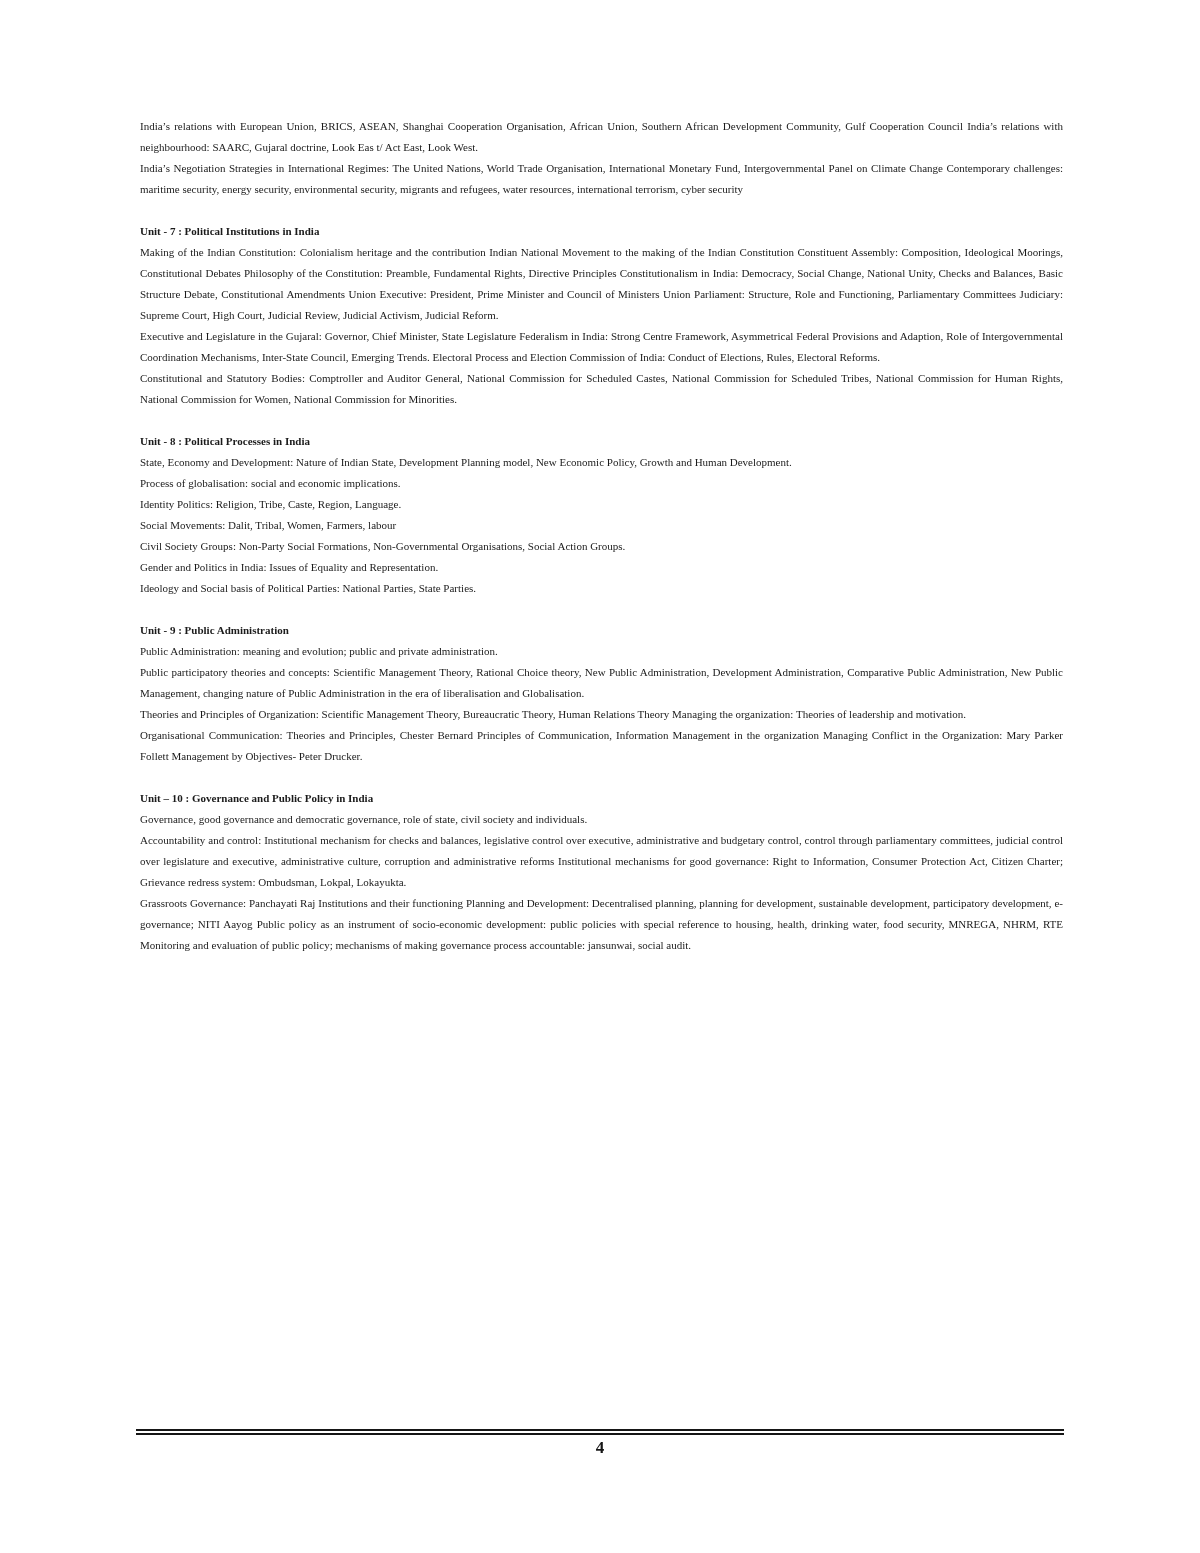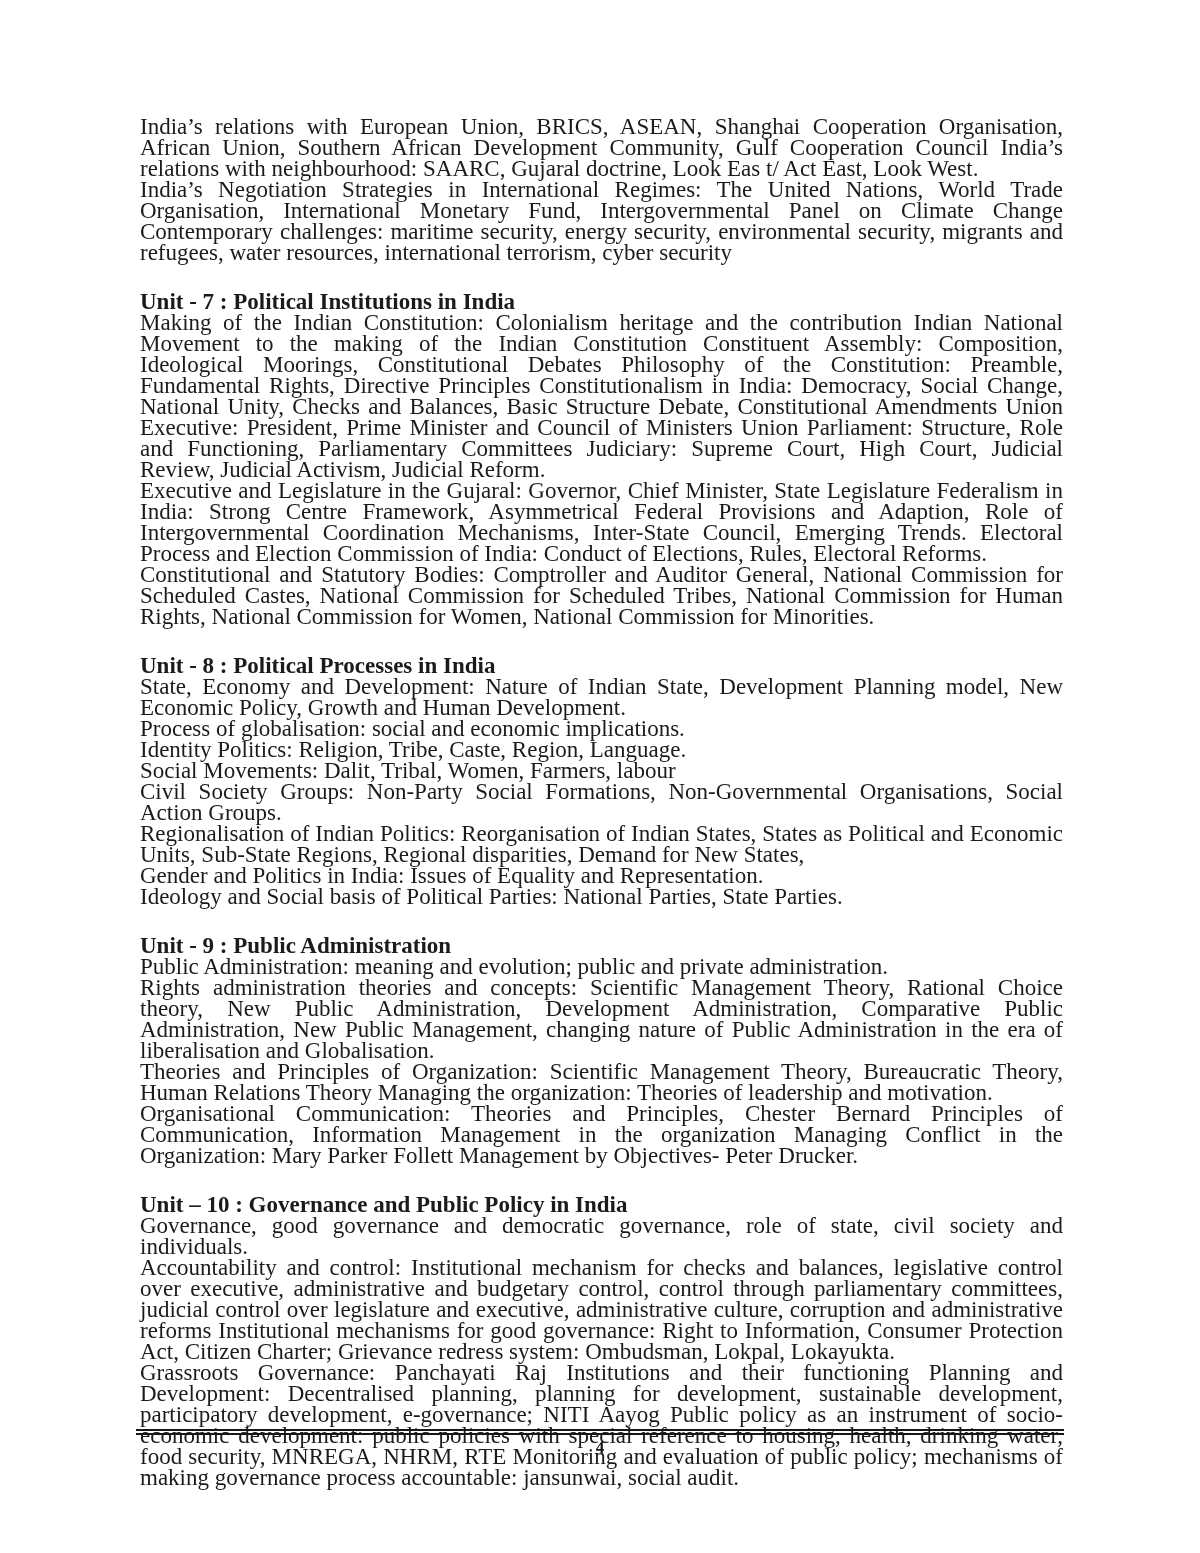--- a/index.html
+++ b/index.html
@@ -17,29 +17,29 @@
     overflow: hidden;
   }
   .doc {
     position: absolute;
     left: 140px;
     top: 116px;
     width: 923px;
   }
   .para {
     margin: 0;
-    font-size: 23px;
+    font-size: 11px;
     line-height: 21px;
     text-align: justify;
   }
   .heading {
     font-weight: bold;
     text-align: left;
   }
-  .block { margin-top: 28px; }
+  .block { margin-top: 21px; }
   .block:first-child { margin-top: 0; }
   .para b { font-weight: normal; }
   .footer {
     position: absolute;
     left: 136px;
     width: 928px;
     top: 1429px;
   }
   .footer-rule {
     height: 6px;
@@ -70,28 +70,27 @@
         <p class="para"><b>Executive and Legislature in the Gujaral:</b> Governor, Chief Minister, State Legislature Federalism in India: Strong Centre Framework, Asymmetrical Federal Provisions and Adaption, Role of Intergovernmental Coordination Mechanisms, Inter-State Council, Emerging Trends. Electoral Process and Election Commission of India: Conduct of Elections, Rules, Electoral Reforms.</p>
         <p class="para"><b>Constitutional and Statutory Bodies:</b> Comptroller and Auditor General, National Commission for Scheduled Castes, National Commission for Scheduled Tribes, National Commission for Human Rights, National Commission for Women, National Commission for Minorities.</p>
       </div>
       <div class="block">
         <p class="para heading">Unit - 8 : Political Processes in India</p>
         <p class="para">State, Economy and Development: Nature of Indian State, Development Planning model, New Economic Policy, Growth and Human Development.</p>
         <p class="para"><b>Process of globalisation:</b> social and economic implications.</p>
         <p class="para"><b>Identity Politics:</b> Religion, Tribe, Caste, Region, Language.</p>
         <p class="para"><b>Social Movements:</b> Dalit, Tribal, Women, Farmers, labour</p>
         <p class="para"><b>Civil Society Groups:</b> Non-Party Social Formations, Non-Governmental Organisations, Social Action Groups.</p>
-        <p class="para"><b>Regionalisation of Indian Politics:</b> Reorganisation of Indian States, States as Political and Economic Units, Sub-State Regions, Regional disparities, Demand for New States,</p>
         <p class="para"><b>Gender and Politics in India:</b> Issues of Equality and Representation.</p>
         <p class="para"><b>Ideology and Social basis of Political Parties:</b> National Parties, State Parties.</p>
       </div>
       <div class="block">
         <p class="para heading">Unit - 9 : Public Administration</p>
         <p class="para"><b>Public Administration:</b> meaning and evolution; public and private administration.</p>
-        <p class="para"><b>Rights administration theories and concepts:</b> Scientific Management Theory, Rational Choice theory, New Public Administration, Development Administration, Comparative Public Administration, New Public Management, changing nature of Public Administration in the era of liberalisation and Globalisation.</p>
+        <p class="para"><b>Public participatory theories and concepts:</b> Scientific Management Theory, Rational Choice theory, New Public Administration, Development Administration, Comparative Public Administration, New Public Management, changing nature of Public Administration in the era of liberalisation and Globalisation.</p>
         <p class="para"><b>Theories and Principles of Organization:</b> Scientific Management Theory, Bureaucratic Theory, Human Relations Theory Managing the organization: Theories of leadership and motivation.</p>
         <p class="para"><b>Organisational Communication:</b> Theories and Principles, Chester Bernard Principles of Communication, Information Management in the organization Managing Conflict in the Organization: Mary Parker Follett Management by Objectives- Peter Drucker.</p>
       </div>
       <div class="block">
         <p class="para heading">Unit – 10 : Governance and Public Policy in India</p>
         <p class="para">Governance, good governance and democratic governance, role of state, civil society and individuals.</p>
         <p class="para"><b>Accountability and control:</b> Institutional mechanism for checks and balances, legislative control over executive, administrative and budgetary control, control through parliamentary committees, judicial control over legislature and executive, administrative culture, corruption and administrative reforms Institutional mechanisms for good governance: Right to Information, Consumer Protection Act, Citizen Charter; Grievance redress system: Ombudsman, Lokpal, Lokayukta.</p>
         <p class="para"><b>Grassroots Governance:</b> Panchayati Raj Institutions and their functioning Planning and Development: Decentralised planning, planning for development, sustainable development, participatory development, e-governance; NITI Aayog Public policy as an instrument of socio-economic development: public policies with special reference to housing, health, drinking water, food security, MNREGA, NHRM, RTE Monitoring and evaluation of public policy; mechanisms of making governance process accountable: jansunwai, social audit.</p>
       </div>
     </div>

